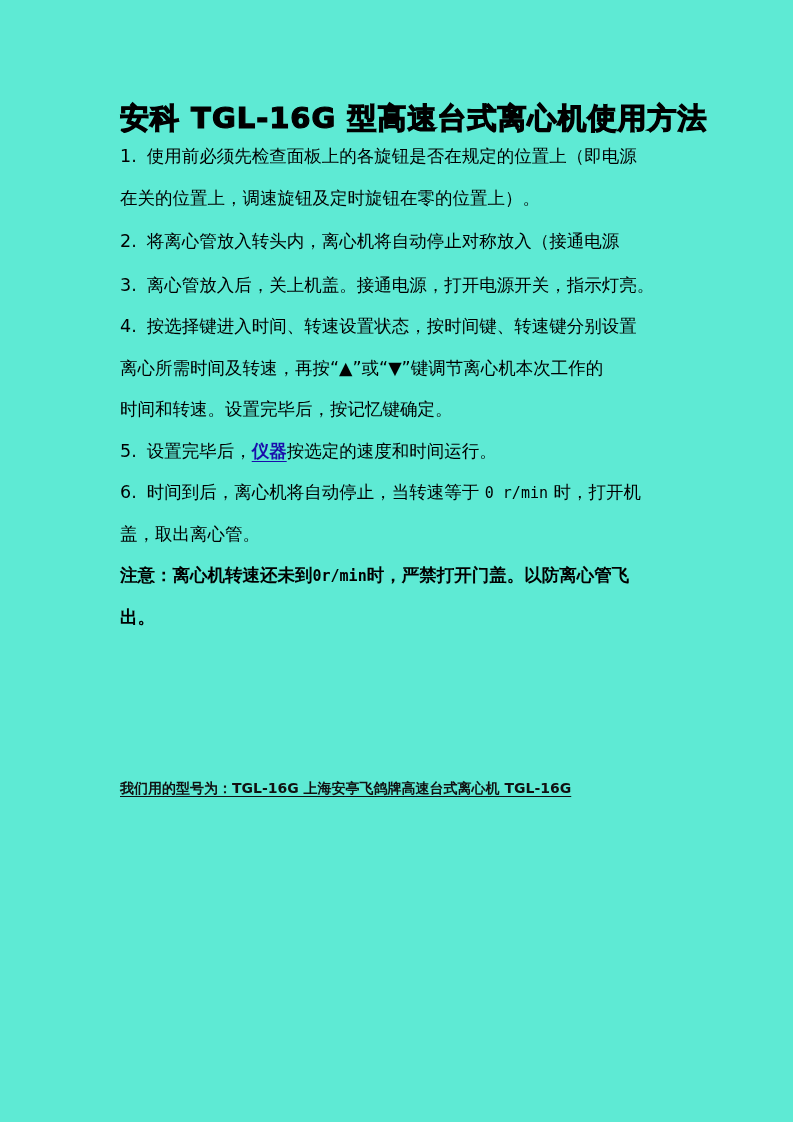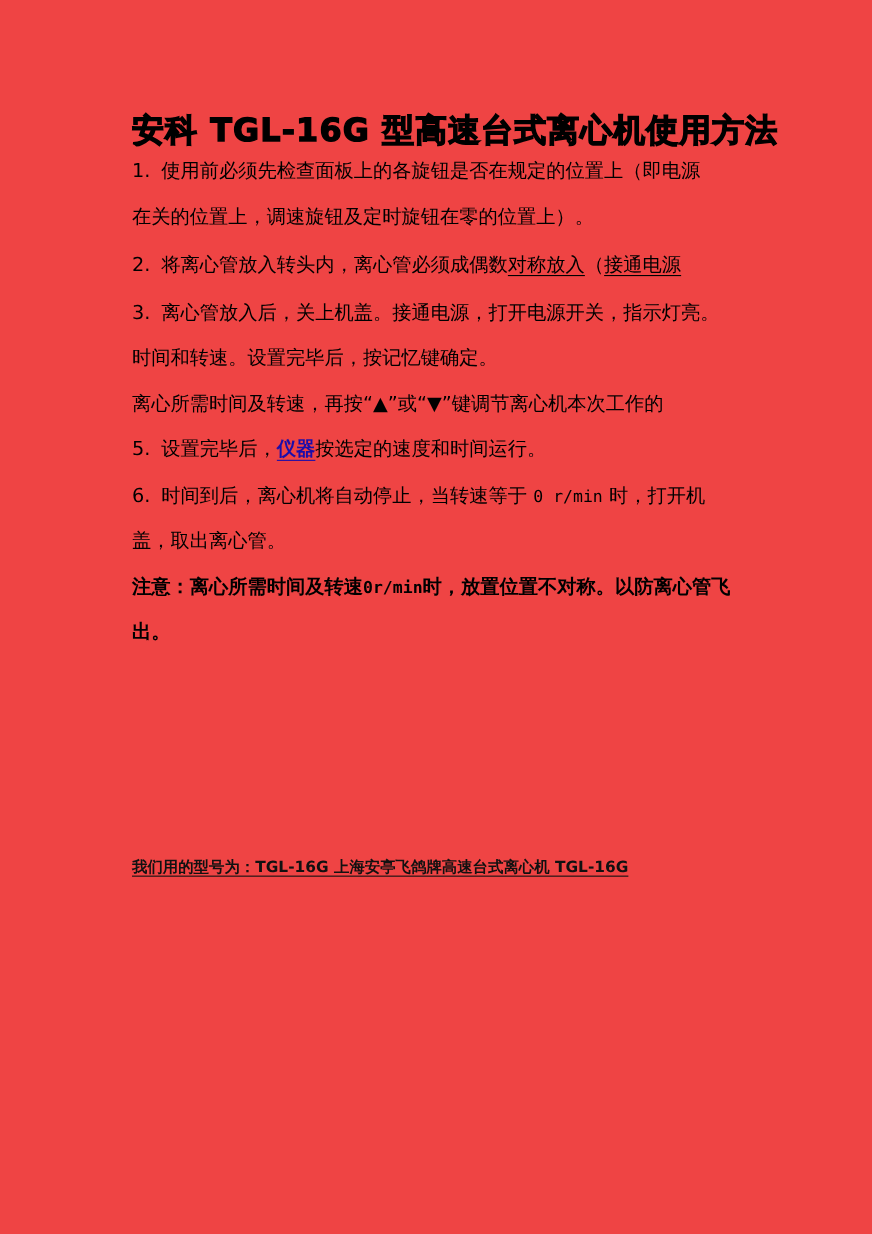--- a/index.html
+++ b/index.html
@@ -1,25 +1,25 @@
 <!DOCTYPE html>
 <html><head>
 <meta charset="utf-8">
 <style>
   html, body { margin: 0; padding: 0; background: #ffffff; }
   body { width: 793px; height: 1122px; position: relative; overflow: hidden;
          font-family: "DejaVu Sans", "Liberation Sans", sans-serif; color: #000; }
-  .page { position: absolute; left: 0; top: 0; width: 793px; height: 1122px; background: #ef4444; }
+  .page { position: absolute; left: 0; top: 0; width: 793px; height: 1122px; background: #5eead4; }
   .title { position: absolute; left: 120px; top: 97px; width: 560px; height: 42px;
            font-size: 29px; font-weight: 900; letter-spacing: 1px; line-height: 42px;
            white-space: nowrap; -webkit-text-stroke: 1.2px #000; }
   .body { position: absolute; left: 120px; top: 136px; width: 560px; }
   .line { font-size: 17.5px; line-height: 41.5px; height: 41.5px; white-space: nowrap; }
   .num { margin-right: 10px; }
-  .u { text-decoration: underline; text-underline-offset: 4px; }
+  .u { text-underline-offset: 4px; }
   .link { color: #1a0dab; text-decoration: underline; text-underline-offset: 4px; cursor: pointer; font-weight: bold; }
   .note { font-weight: bold; font-size: 17.5px; line-height: 41.5px; height: 41.5px; white-space: nowrap; }
   .mono { font-family: "DejaVu Sans Mono", "Liberation Mono", monospace; font-size: 15px; }
   .footer { position: absolute; left: 120px; top: 780px; width: 554px; text-align: left;
             font-size: 14px; font-weight: bold; text-decoration: underline; white-space: nowrap;
             color: #111; text-underline-offset: 3px; }
   .gap { height: 2px; }
 </style>
 </head>
 <body>
@@ -31,49 +31,52 @@
 
     <div class="line">
       <span class="num">1.</span><span>使用前必须先检查面板上的各旋钮是否在规定的位置上（即电源</span>
     </div>
     <div class="line">
       <span>在关的位置上，调速旋钮及定时旋钮在零的位置上）。</span>
     </div>
     <div class="gap"></div>
 
     <div class="line">
-      <span class="num">2.</span><span>将离心管放入转头内，离心管必须成偶数</span><span class="u">对称放入</span><span>（</span><span class="u">接通电源</span>
+      <span class="num">2.</span><span>将离心管放入转头内，离心机将自动停止</span><span class="u">对称放入</span><span>（</span><span class="u">接通电源</span>
     </div>
     <div class="gap"></div>
 
     <div class="line">
       <span class="num">3.</span><span>离心管放入后，关上机盖。接通电源，打开电源开关，指示灯亮。</span>
     </div>
 
     <div class="line">
-      <span>时间和转速。设置完毕后，按记忆键确定。</span>
+      <span class="num">4.</span><span>按选择键进入时间、转速设置状态，按时间键、转速键分别设置</span>
     </div>
     <div class="line">
       <span>离心所需时间及转速，再按“▲”或“▼”键调节离心机本次工作的</span>
+    </div>
+    <div class="line">
+      <span>时间和转速。设置完毕后，按记忆键确定。</span>
     </div>
 
     <div class="line">
       <span class="num">5.</span><span>设置完毕后，</span><a class="link">仪器</a><span>按选定的速度和时间运行。</span>
     </div>
 
     <div class="line">
       <span class="num">6.</span><span>时间到后，离心机将自动停止，当转速等于</span> <span class="mono">0 r/min</span> <span>时，打开机</span>
     </div>
     <div class="line">
       <span>盖，取出离心管。</span>
     </div>
 
 
     <div class="note">
-      <span>注意：离心所需时间及转速</span><span class="mono">0r/min</span><span>时，放置位置不对称。以防离心管飞</span>
+      <span>注意：离心机转速还未到</span><span class="mono">0r/min</span><span>时，严禁打开门盖。以防离心管飞</span>
     </div>
     <div class="note">
       <span>出。</span>
     </div>
   </div>
 
   <div class="footer">我们用的型号为：TGL-16G 上海安亭飞鸽牌高速台式离心机  TGL-16G</div>
 </div>
 
 </body></html>

